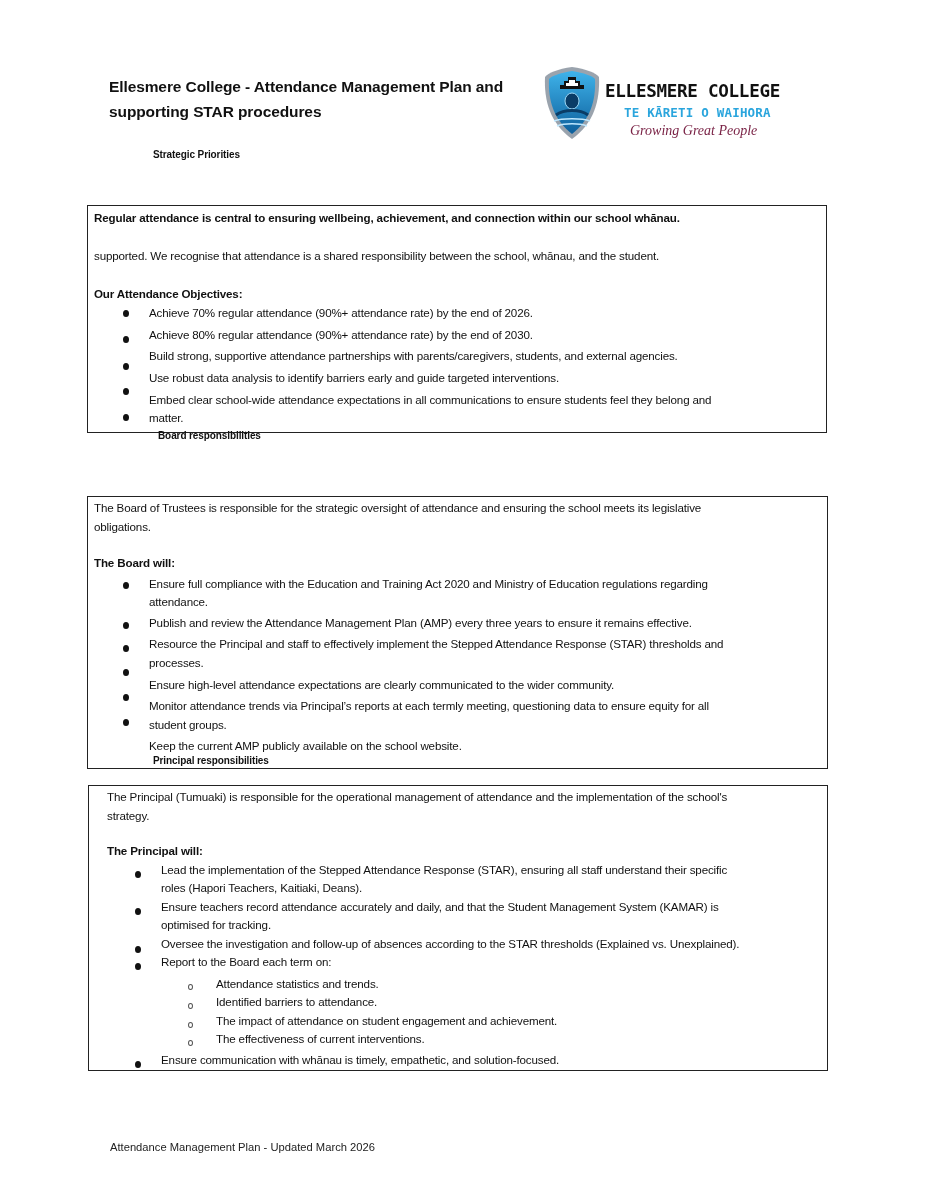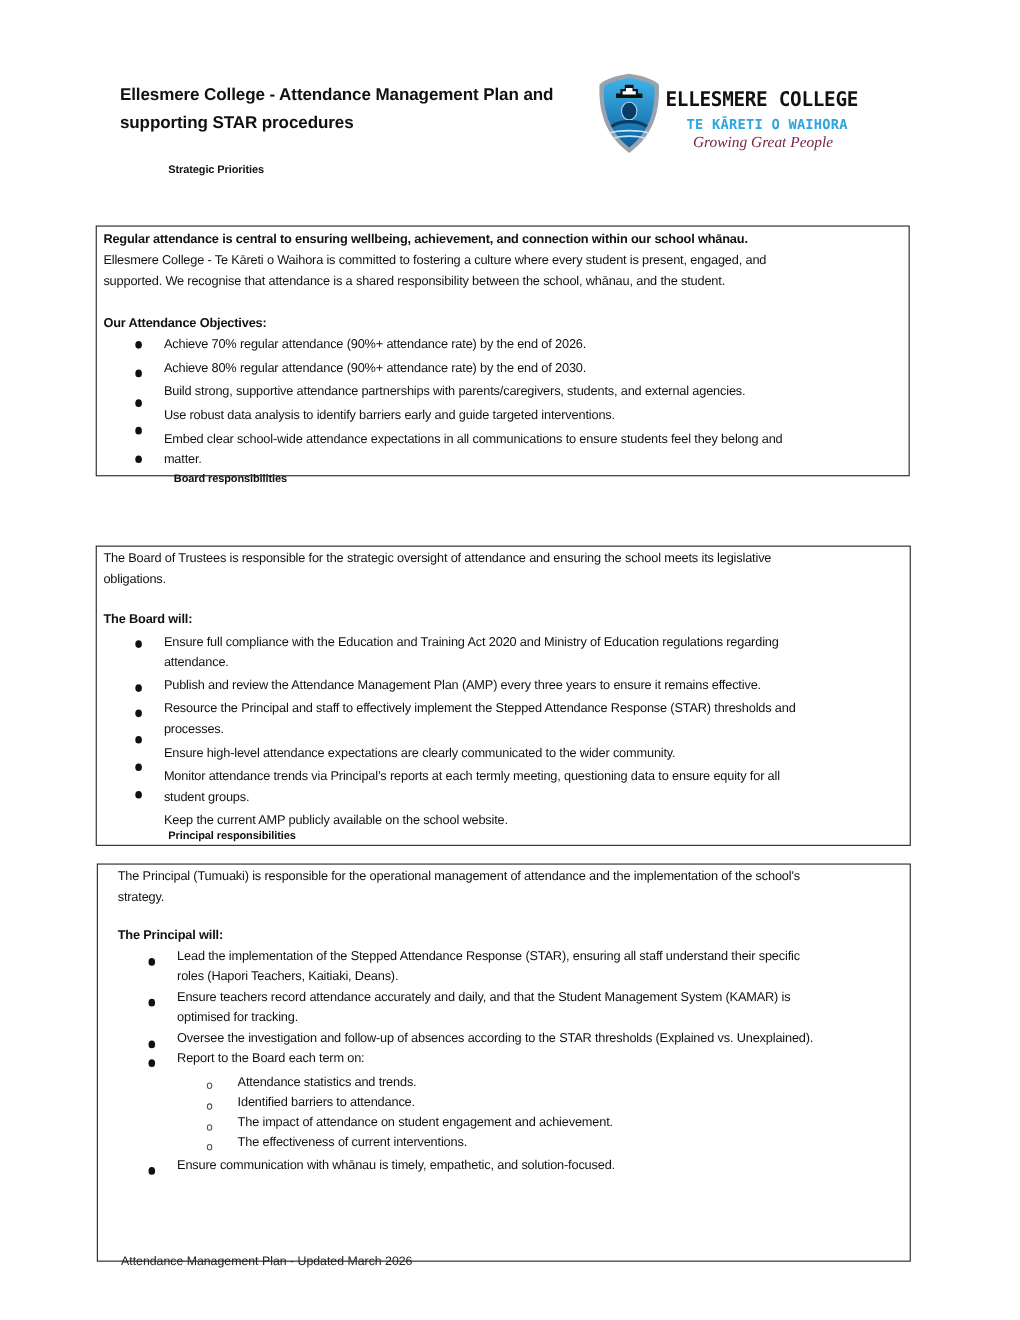--- a/index.html
+++ b/index.html
@@ -56,21 +56,20 @@
     <path d="M15 61 C22 58 38 58 45 61" stroke="#bfe8ff" stroke-width="1.5" fill="none"></path>
   </svg>
   <div class="logo-name">ELLESMERE COLLEGE</div>
   <div class="logo-sub">TE KĀRETI O WAIHORA</div>
   <div class="logo-tag">Growing Great People</div>
 </div>
 
 <div class="abs section-title" style="left:109px; top:149px;">Strategic Priorities</div>
 <div class="box" style="left:87px; top:178px; width:740px; height:228px;margin-top:27px;">
   <div class="box-text bold" style="left:6px; top:2px;">Regular attendance is central to ensuring wellbeing, achievement, and connection within our school whānau.</div>
-  <div class="box-text" style="left:6px; top:21px;">Ellesmere College - Te Kāreti o Waihora is committed to fostering a culture where every student is present, engaged, and</div>
   <div class="box-text" style="left:6px; top:40px;">supported. We recognise that attendance is a shared responsibility between the school, whānau, and the student.</div>
   <div class="box-text bold" style="left:6px; top:78px;">Our Attendance Objectives:</div>
 
   <div class="dot" style="left:35px; top:104px;"></div>
   <div class="dot" style="left:35px; top:130px;"></div>
   <div class="dot" style="left:35px; top:157px;"></div>
   <div class="dot" style="left:35px; top:182px;"></div>
   <div class="dot" style="left:35px; top:208px;"></div>
 
   <div class="box-text" style="left:61px; top:97px;">Achieve 70% regular attendance (90%+ attendance rate) by the end of 2026.</div>
@@ -99,21 +98,21 @@
   <div class="box-text" style="left:61px; top:116px;">Publish and review the Attendance Management Plan (AMP) every three years to ensure it remains effective.</div>
   <div class="box-text" style="left:61px; top:137px;">Resource the Principal and staff to effectively implement the Stepped Attendance Response (STAR) thresholds and</div>
   <div class="box-text" style="left:61px; top:156px;">processes.</div>
   <div class="box-text" style="left:61px; top:178px;">Ensure high-level attendance expectations are clearly communicated to the wider community.</div>
   <div class="box-text" style="left:61px; top:199px;">Monitor attendance trends via Principal’s reports at each termly meeting, questioning data to ensure equity for all</div>
   <div class="box-text" style="left:61px; top:218px;">student groups.</div>
   <div class="box-text" style="left:61px; top:239px;">Keep the current AMP publicly available on the school website.</div>
 </div>
 
 <div class="abs section-title" style="left:109px; top:755px;">Principal responsibilities</div>
-<div class="box" style="left:88px; top:785px; width:740px; height:362px;">
+<div class="box" style="left:88px; top:785px; width:740px; height:286px;">
   <div class="box-text" style="left:18px; top:1px;">The Principal (Tumuaki) is responsible for the operational management of attendance and the implementation of the school's</div>
   <div class="box-text" style="left:18px; top:20px;">strategy.</div>
   <div class="box-text bold" style="left:18px; top:55px;">The Principal will:</div>
 
   <div class="dot" style="left:46px; top:85px;"></div>
   <div class="dot" style="left:46px; top:122px;"></div>
   <div class="dot" style="left:46px; top:160px;"></div>
   <div class="dot" style="left:46px; top:177px;"></div>
   <div class="dot" style="left:46px; top:275px;"></div>
 

